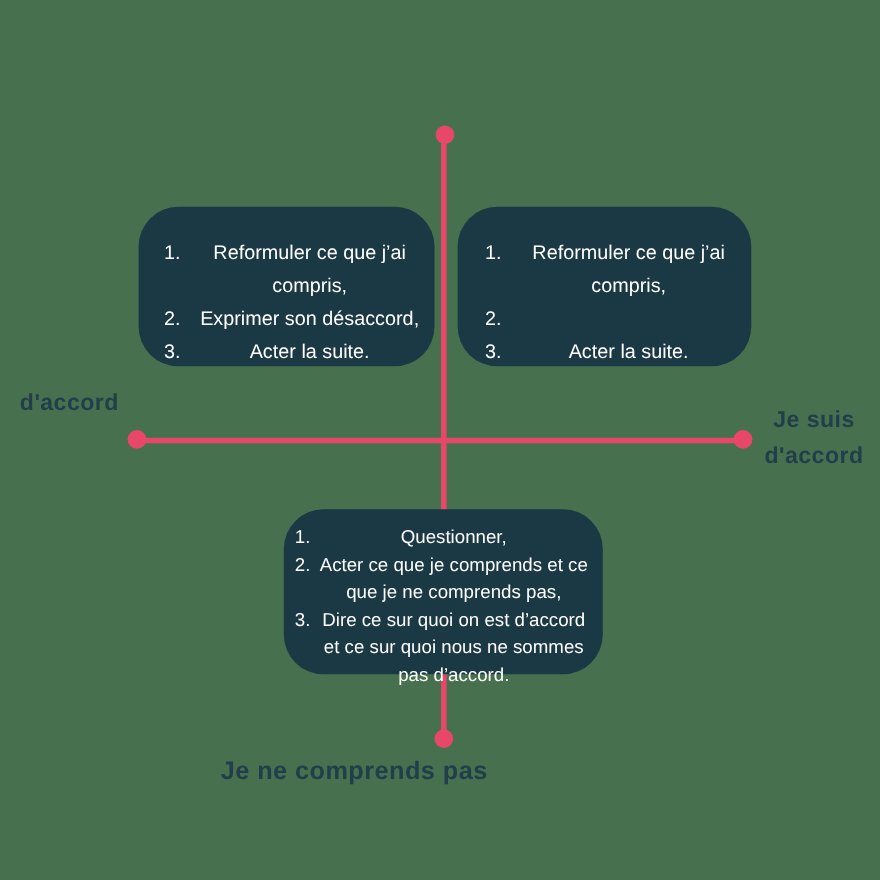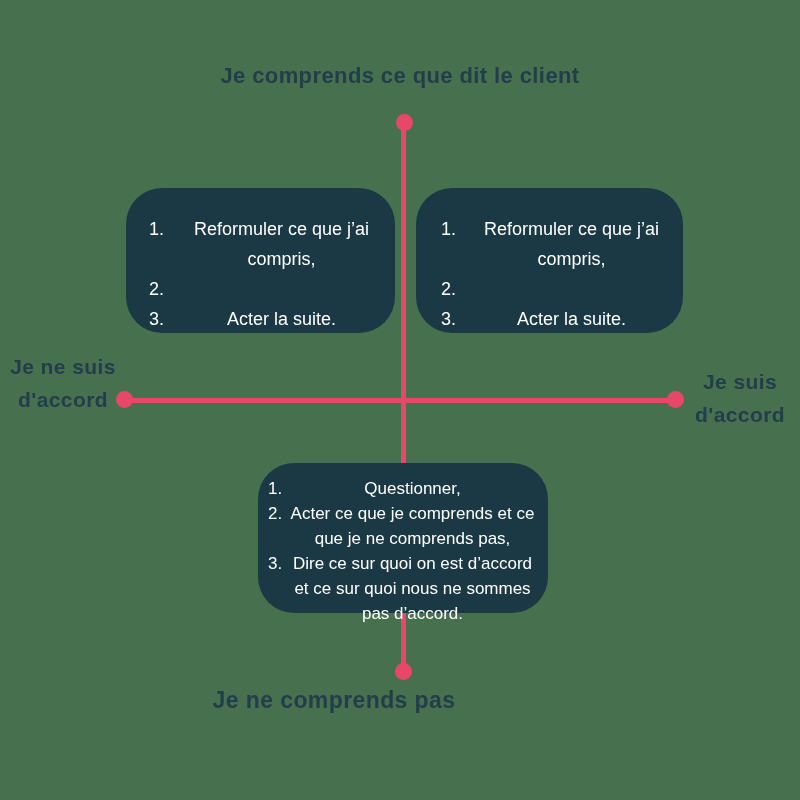--- a/index.html
+++ b/index.html
@@ -45,21 +45,21 @@
     color: #223E4B;
     font-weight: bold;
     letter-spacing: 0.4px;
   }
   .label-top {
     left: 0; top: 63px; width: 800px;
     text-align: center;
     font-size: 22px;
   }
   .label-bottom {
-    left: 12px; top: 687px; width: 644px;
+    left: 0; top: 687px; width: 644px;
     text-align: center;
     font-size: 23px;
   }
   .label-left {
     left: 0; top: 350px; width: 126px;
     text-align: center;
     font-size: 21px;
     line-height: 33px;
   }
   .label-right {
@@ -97,42 +97,41 @@
 <div class="canvas">
 
   <div class="v-line"></div>
   <div class="h-line"></div>
 
   <div class="dot dot-top"></div>
   <div class="dot dot-bottom"></div>
   <div class="dot dot-left"></div>
   <div class="dot dot-right"></div>
 
-  <div class="axis-label label-top">Je comprends ce que dit le client</div>
 
   <div class="axis-label label-bottom">Je ne comprends pas</div>
 
   <div class="axis-label label-left">
-    <div>Je ne suis</div>
     <div>d'accord</div>
   </div>
 
   <div class="axis-label label-right">
     <div>Je suis</div>
     <div>d'accord</div>
   </div>
 
   <div class="qbox box-top-left">
     <div class="list-item">
       <span class="marker">1.</span>
       <span class="item-text">Reformuler ce que j’ai
 compris,</span>
     </div>
     <div class="list-item">
       <span class="marker">2.</span>
+      <span class="item-text">Exprimer son désaccord,</span>
     </div>
     <div class="list-item">
       <span class="marker">3.</span>
       <span class="item-text">Acter la suite.</span>
     </div>
   </div>
 
   <div class="qbox box-top-right">
     <div class="list-item">
       <span class="marker">1.</span>

